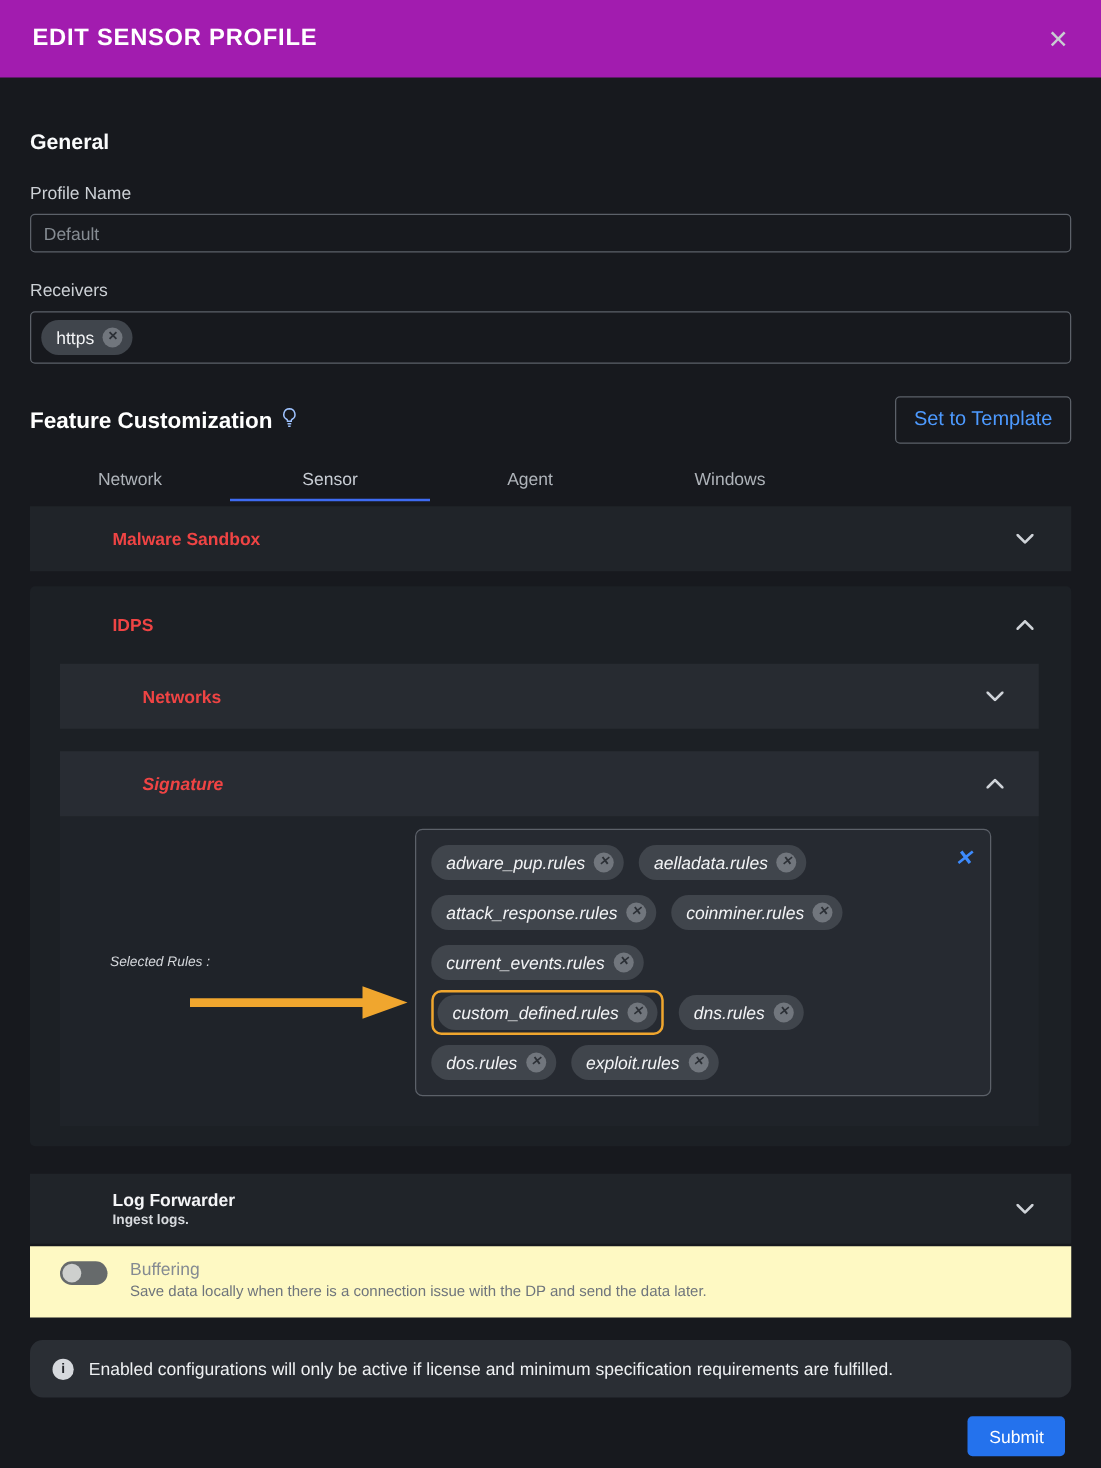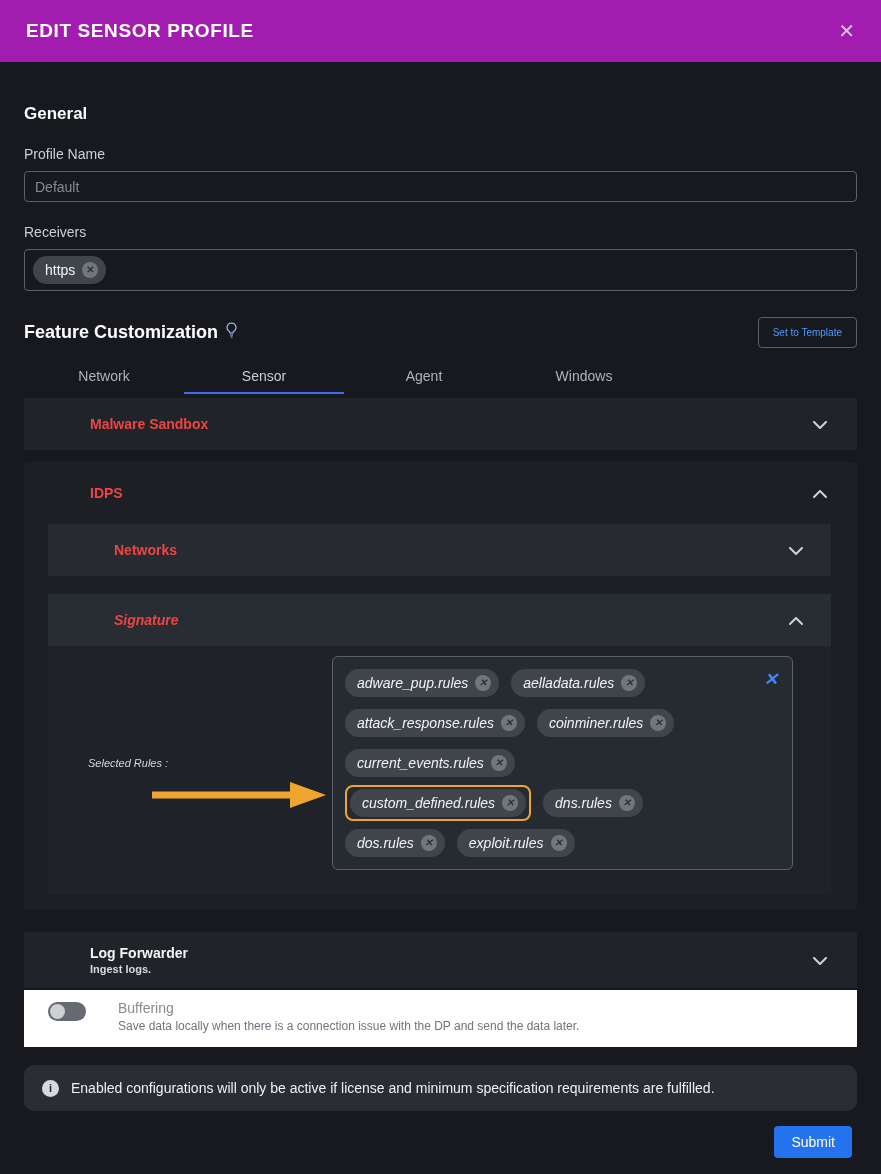--- a/index.html
+++ b/index.html
@@ -43,21 +43,21 @@
   .chip-x {
     width: 16px; height: 16px; border-radius: 50%;
     background: #71767d; color: #2c3036;
     font-size: 10px; line-height: 16px; text-align: center; font-weight: 700; cursor: pointer;
   }
 
   .feature-row { margin-top: 26px; display: flex; align-items: center; justify-content: space-between; }
   .feature-heading { font-size: 18px; font-weight: 600; color: #ffffff; display: flex; align-items: center; gap: 8px; justify-content: center; }
   .template-btn {
     background: transparent; border: 1px solid #5c6169; color: #4d9aff;
-    font-size: 10px; padding: 9px 14px; border-radius: 4px; font-family: inherit; cursor: pointer;
+    font-size: 16px; padding: 9px 14px; border-radius: 4px; font-family: inherit; cursor: pointer;
   }
 
   .tabs { margin-top: 10px; display: flex; }
   .tab {
     width: 160px; height: 36px; display: flex; align-items: center; justify-content: center;
     font-size: 14px; color: #aeb3b9; position: relative; cursor: pointer;
   }
   .tab.active { color: #c9ced5; }
   .tab.active::after { content: ""; position: absolute; left: 0; right: 0; bottom: 0; height: 2px; background: #3e6bf2; }
 
@@ -104,22 +104,22 @@
 
   .lf-bar {
     margin-top: 22px; background: #202429; height: 56px;
     display: flex; align-items: center; justify-content: space-between;
     padding: 0 30px 0 66px; cursor: pointer;
   }
   .lf-title { font-size: 14px; font-weight: 700; color: #f4f5f7; }
   .lf-sub { font-size: 11px; font-weight: 700; color: #d7dade; margin-top: 2px; }
 
   .buffering-strip {
-    margin-top: 2px; background: #ffffff; padding: 10px 30px 14px 24px;
-    display: flex; align-items: flex-start; gap: 32px;
+    margin-top: 2px; background: #fef9c3; padding: 10px 30px 14px 24px;
+    display: flex; align-items: flex-start; gap: 18px;
   }
   .toggle {
     width: 38px; height: 19px; border-radius: 10px; background: #565b62;
     position: relative; margin-top: 2px; cursor: pointer; flex: none; opacity: .9;
   }
   .toggle-knob {
     position: absolute; left: 2px; top: 2px; width: 15px; height: 15px;
     border-radius: 50%; background: #c9ccd0;
   }
   .buffering-label { font-size: 14px; color: #858b92; }

